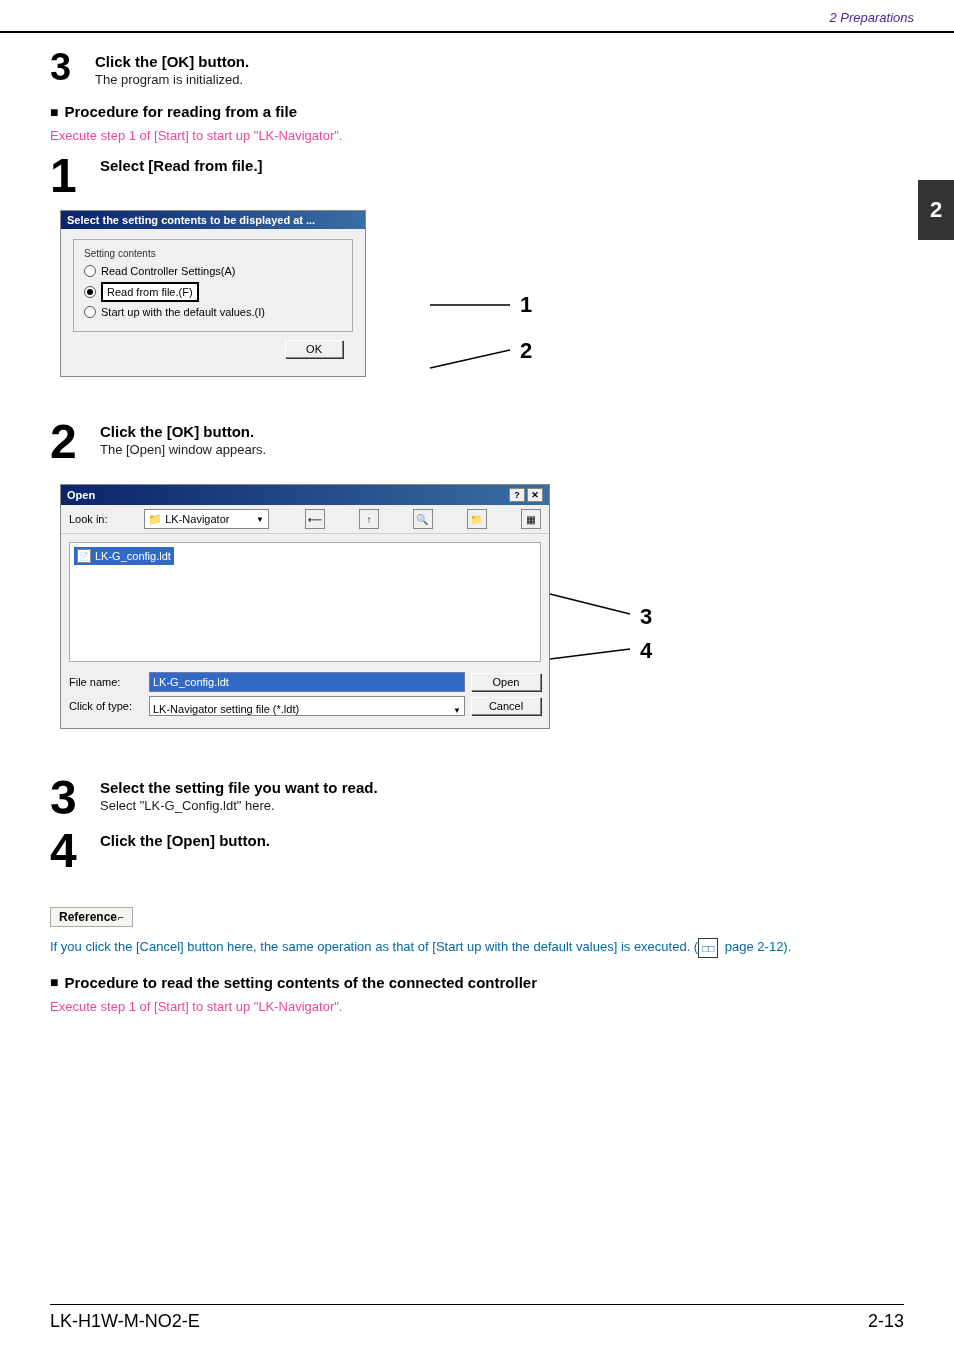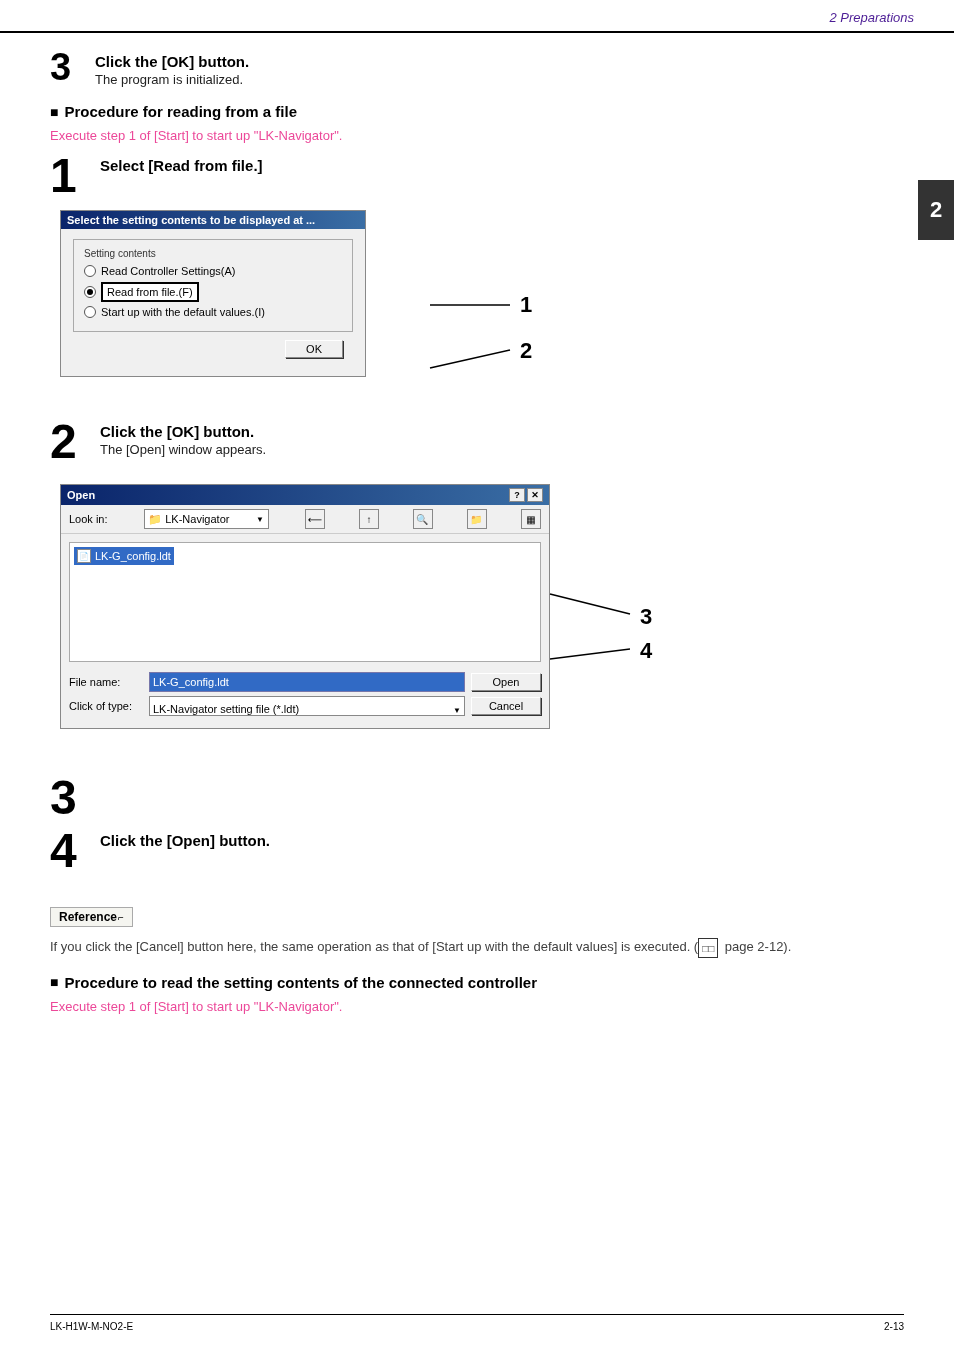--- a/index.html
+++ b/index.html
@@ -333,34 +333,34 @@
       display: inline-flex;
       align-items: center;
       padding: 2px 8px;
       font-size: 12px;
       margin: 16px 0 10px 0;
       font-weight: bold;
     }
 
     .reference-note {
       font-size: 13px;
-      color: #404040;
+      color: #0369a1;
       margin-bottom: 16px;
       line-height: 1.6;
     }
 
     
     .page-footer {
       position: absolute;
       bottom: 20px;
       left: 50px;
       right: 50px;
       display: flex;
       justify-content: space-between;
-      font-size: 10px;
+      font-size: 18px;
       border-top: 1px solid #000;
       padding-top: 6px;
     }
 
     .diagram-wrapper {
       position: relative;
       display: inline-block;
       margin-bottom: 24px;
     }
 
@@ -514,20 +514,24 @@
       <text x="90" y="140" font-size="22" font-weight="bold" font-family="Arial">3</text>
 
       <line x1="0" y1="175" x2="80" y2="165" stroke="#000" stroke-width="1.5"></line>
       <text x="90" y="174" font-size="22" font-weight="bold" font-family="Arial">4</text>
     </svg>
   </div>
 
   
   <div class="step-block" style="margin-top:6px;">
     <div class="step-number" style="font-size:48px;color:#000;min-width:50px;">3</div>
+    <div class="step-content">
+      <div class="step-title">Select the setting file you want to read.</div>
+      <div class="step-desc">Select "LK-G_Config.ldt" here.</div>
+    </div>
   </div>
 
   
   <div class="step-block" style="margin-top:6px;">
     <div class="step-number" style="font-size:48px;color:#000;min-width:50px;">4</div>
     <div class="step-content">
       <div class="step-title">Click the [Open] button.</div>
     </div>
   </div>
 

